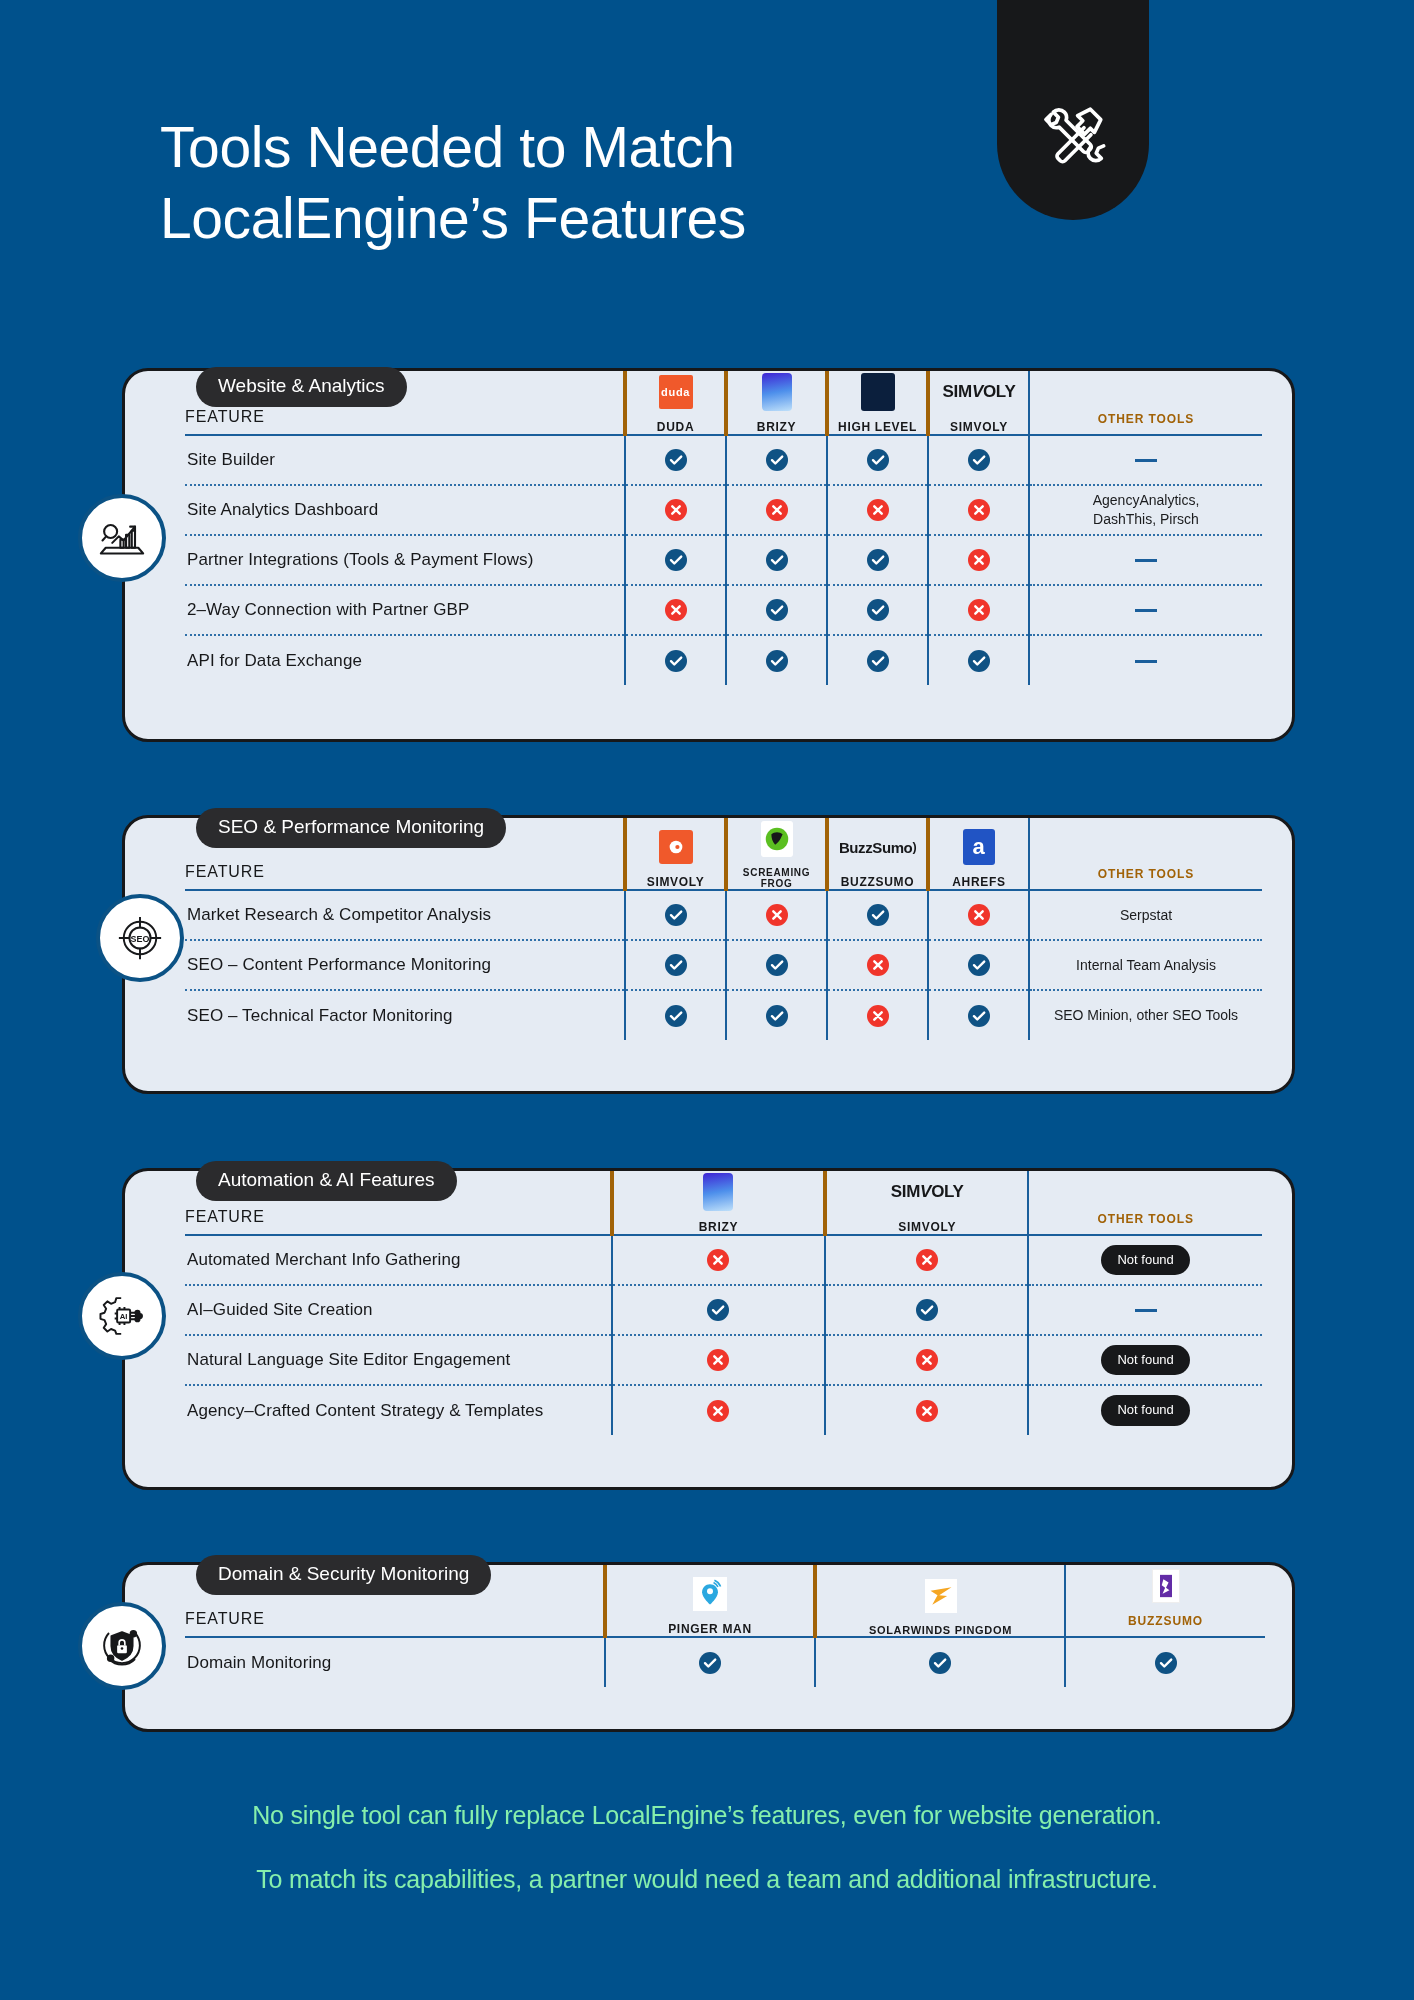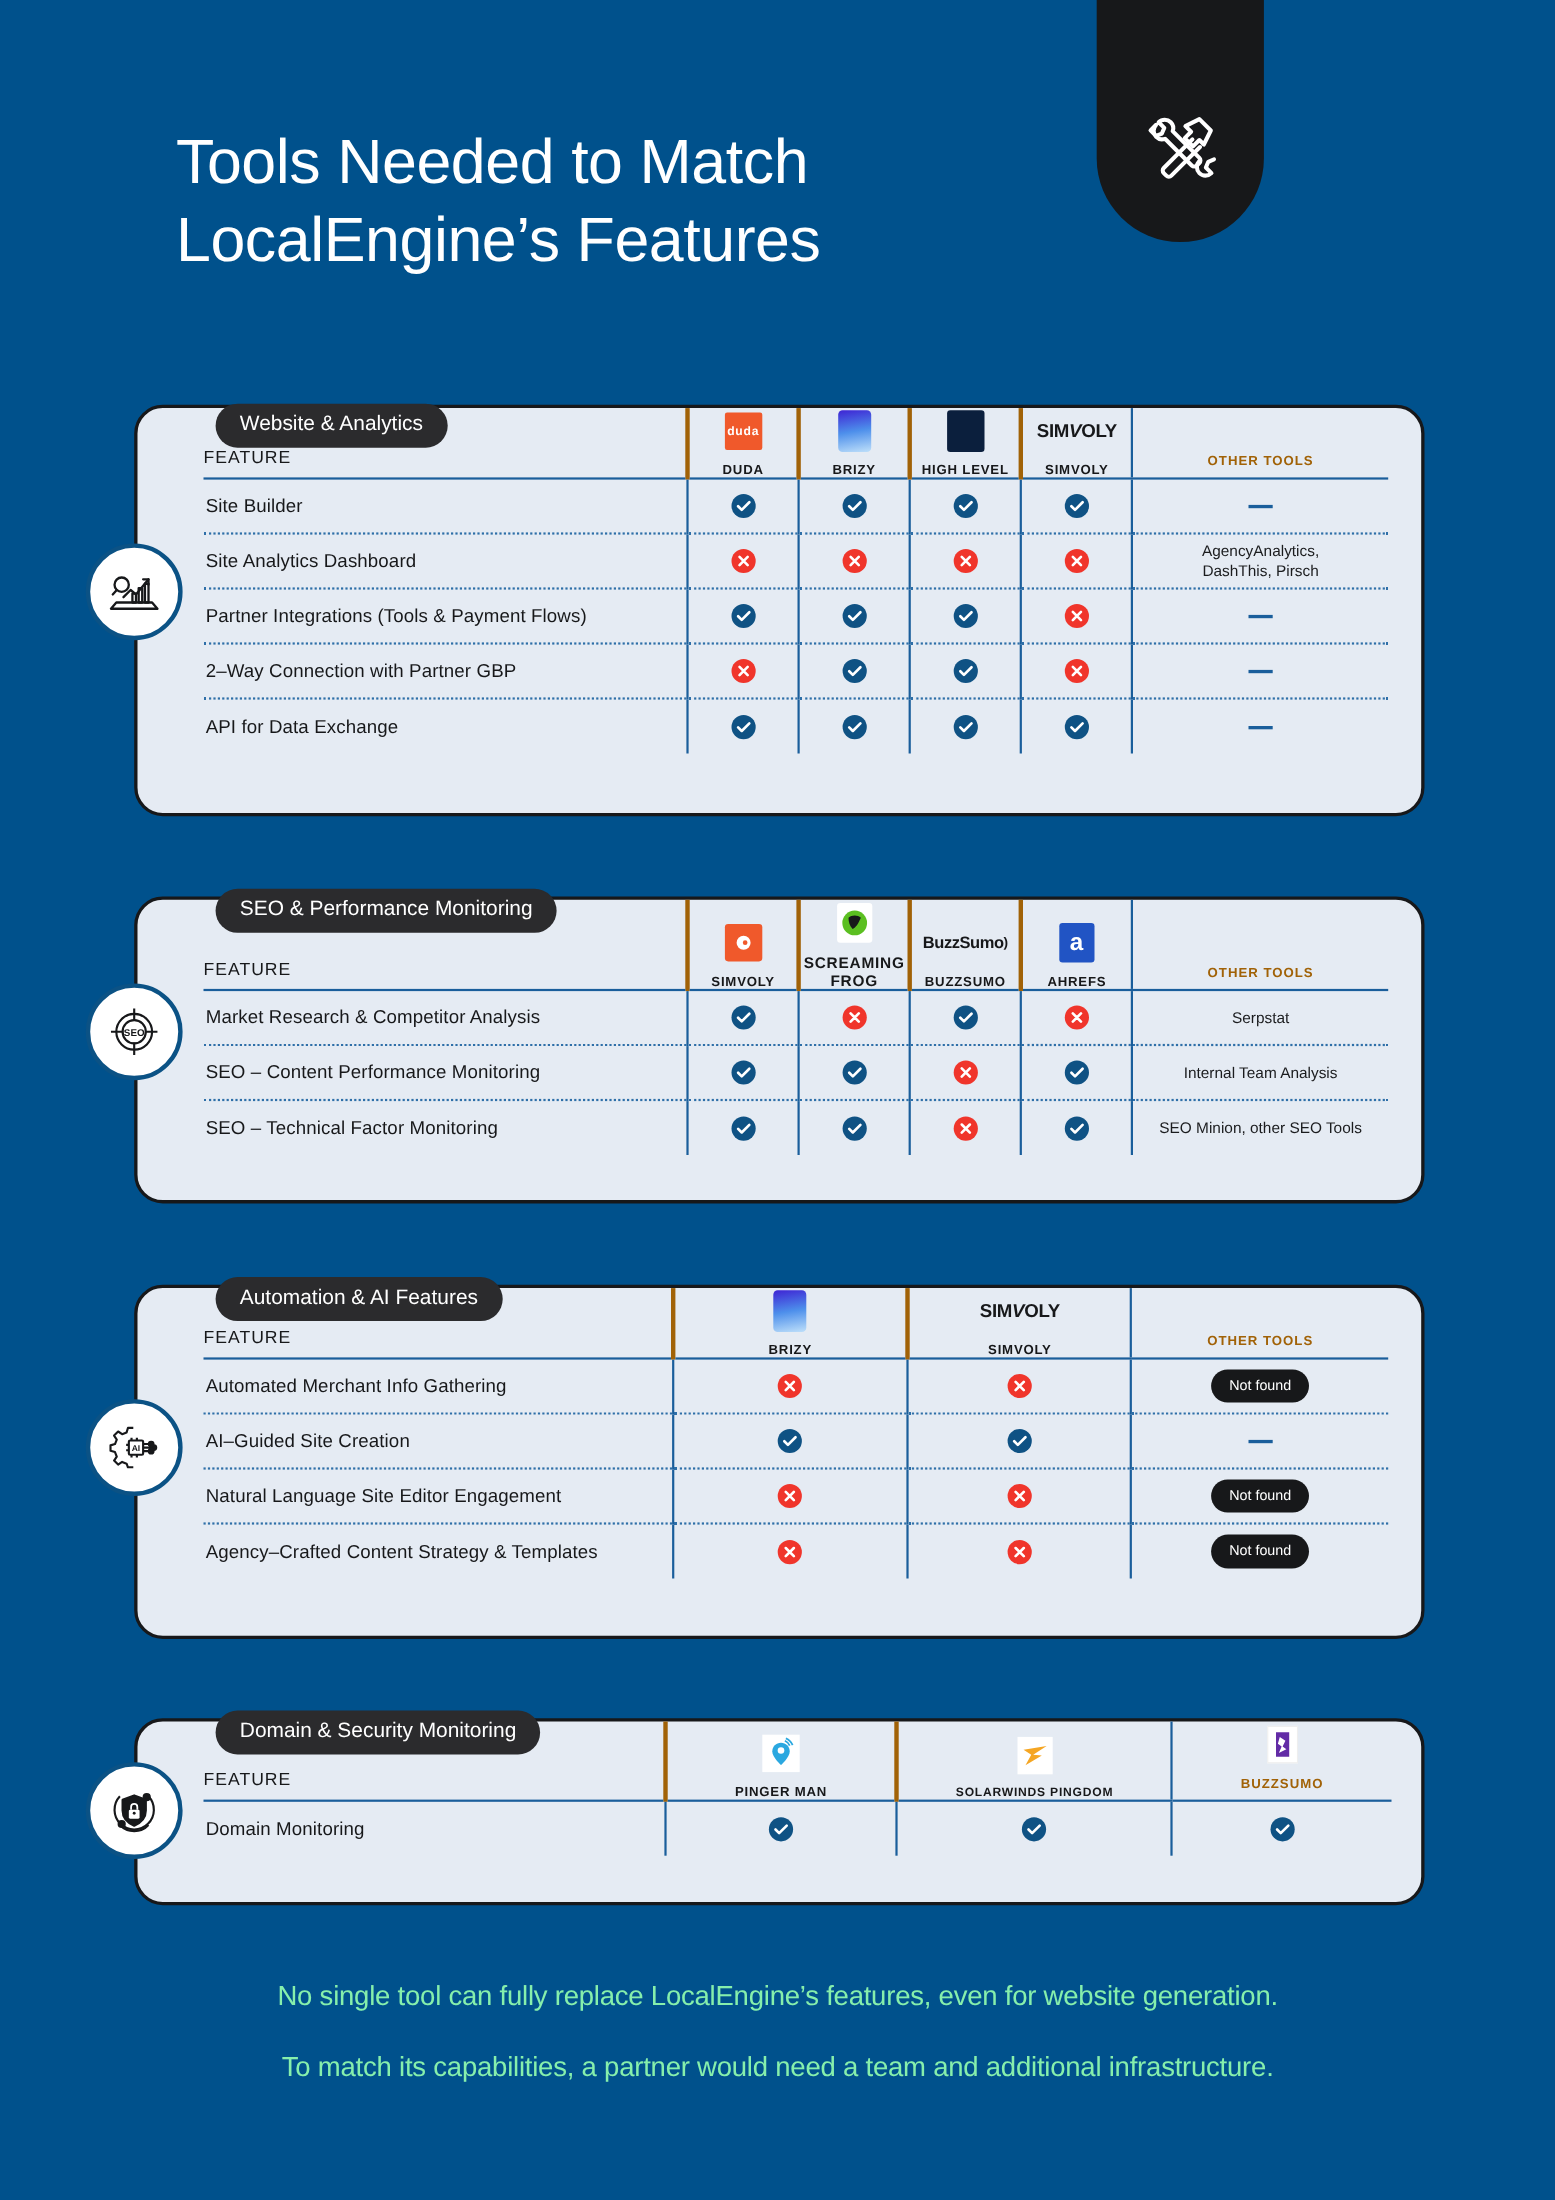--- a/index.html
+++ b/index.html
@@ -80,21 +80,21 @@
     border-radius: 50%;
     background: #FFFFFF;
     border: 4px solid #0B5285;
     display: flex;
     align-items: center;
     justify-content: center;
     z-index: 6;
   }
   .side-icon svg { width: 52px; height: 52px; }
   .side-icon.s1 { left: 78px; top: 494px; }
-  .side-icon.s2 { left: 78px; top: 894px; }
+  .side-icon.s2 { left: 96px; top: 894px; }
   .side-icon.s3 { left: 78px; top: 1272px; }
   .side-icon.s4 { left: 78px; top: 1602px; }
 
   
   table.cmp {
     width: 100%;
     border-collapse: collapse;
     table-layout: fixed;
   }
   .tbl-wrap { padding: 0 30px 0 60px; }
@@ -429,21 +429,21 @@
           </th>
           <th class="tool-h">
             <span class="logo-box">
                 <span class="lg lg-frog">
                   <svg viewBox="0 0 32 36" width="30" height="34">
                     <circle cx="16" cy="18" r="12" fill="#5BBF21"></circle>
                     <path d="M10 13c3-3 9-3 12 0-2 4-3 8-8 11-3-3-4-7-4-11z" fill="#17181A"></path>
                   </svg>
                 </span>
               </span>
-            <span class="logo-label" style="font-size:14px">SCREAMING FROG</span>
+            <span class="logo-label" style="font-size:10px">SCREAMING FROG</span>
           </th>
           <th class="tool-h">
             <span class="logo-box">
                 <span class="lg lg-bs">BuzzSumo<sup>)</sup></span>
               </span>
             <span class="logo-label">BUZZSUMO</span>
           </th>
           <th class="tool-h">
             <span class="logo-box">
                 <span class="lg lg-ahrefs">a</span>

